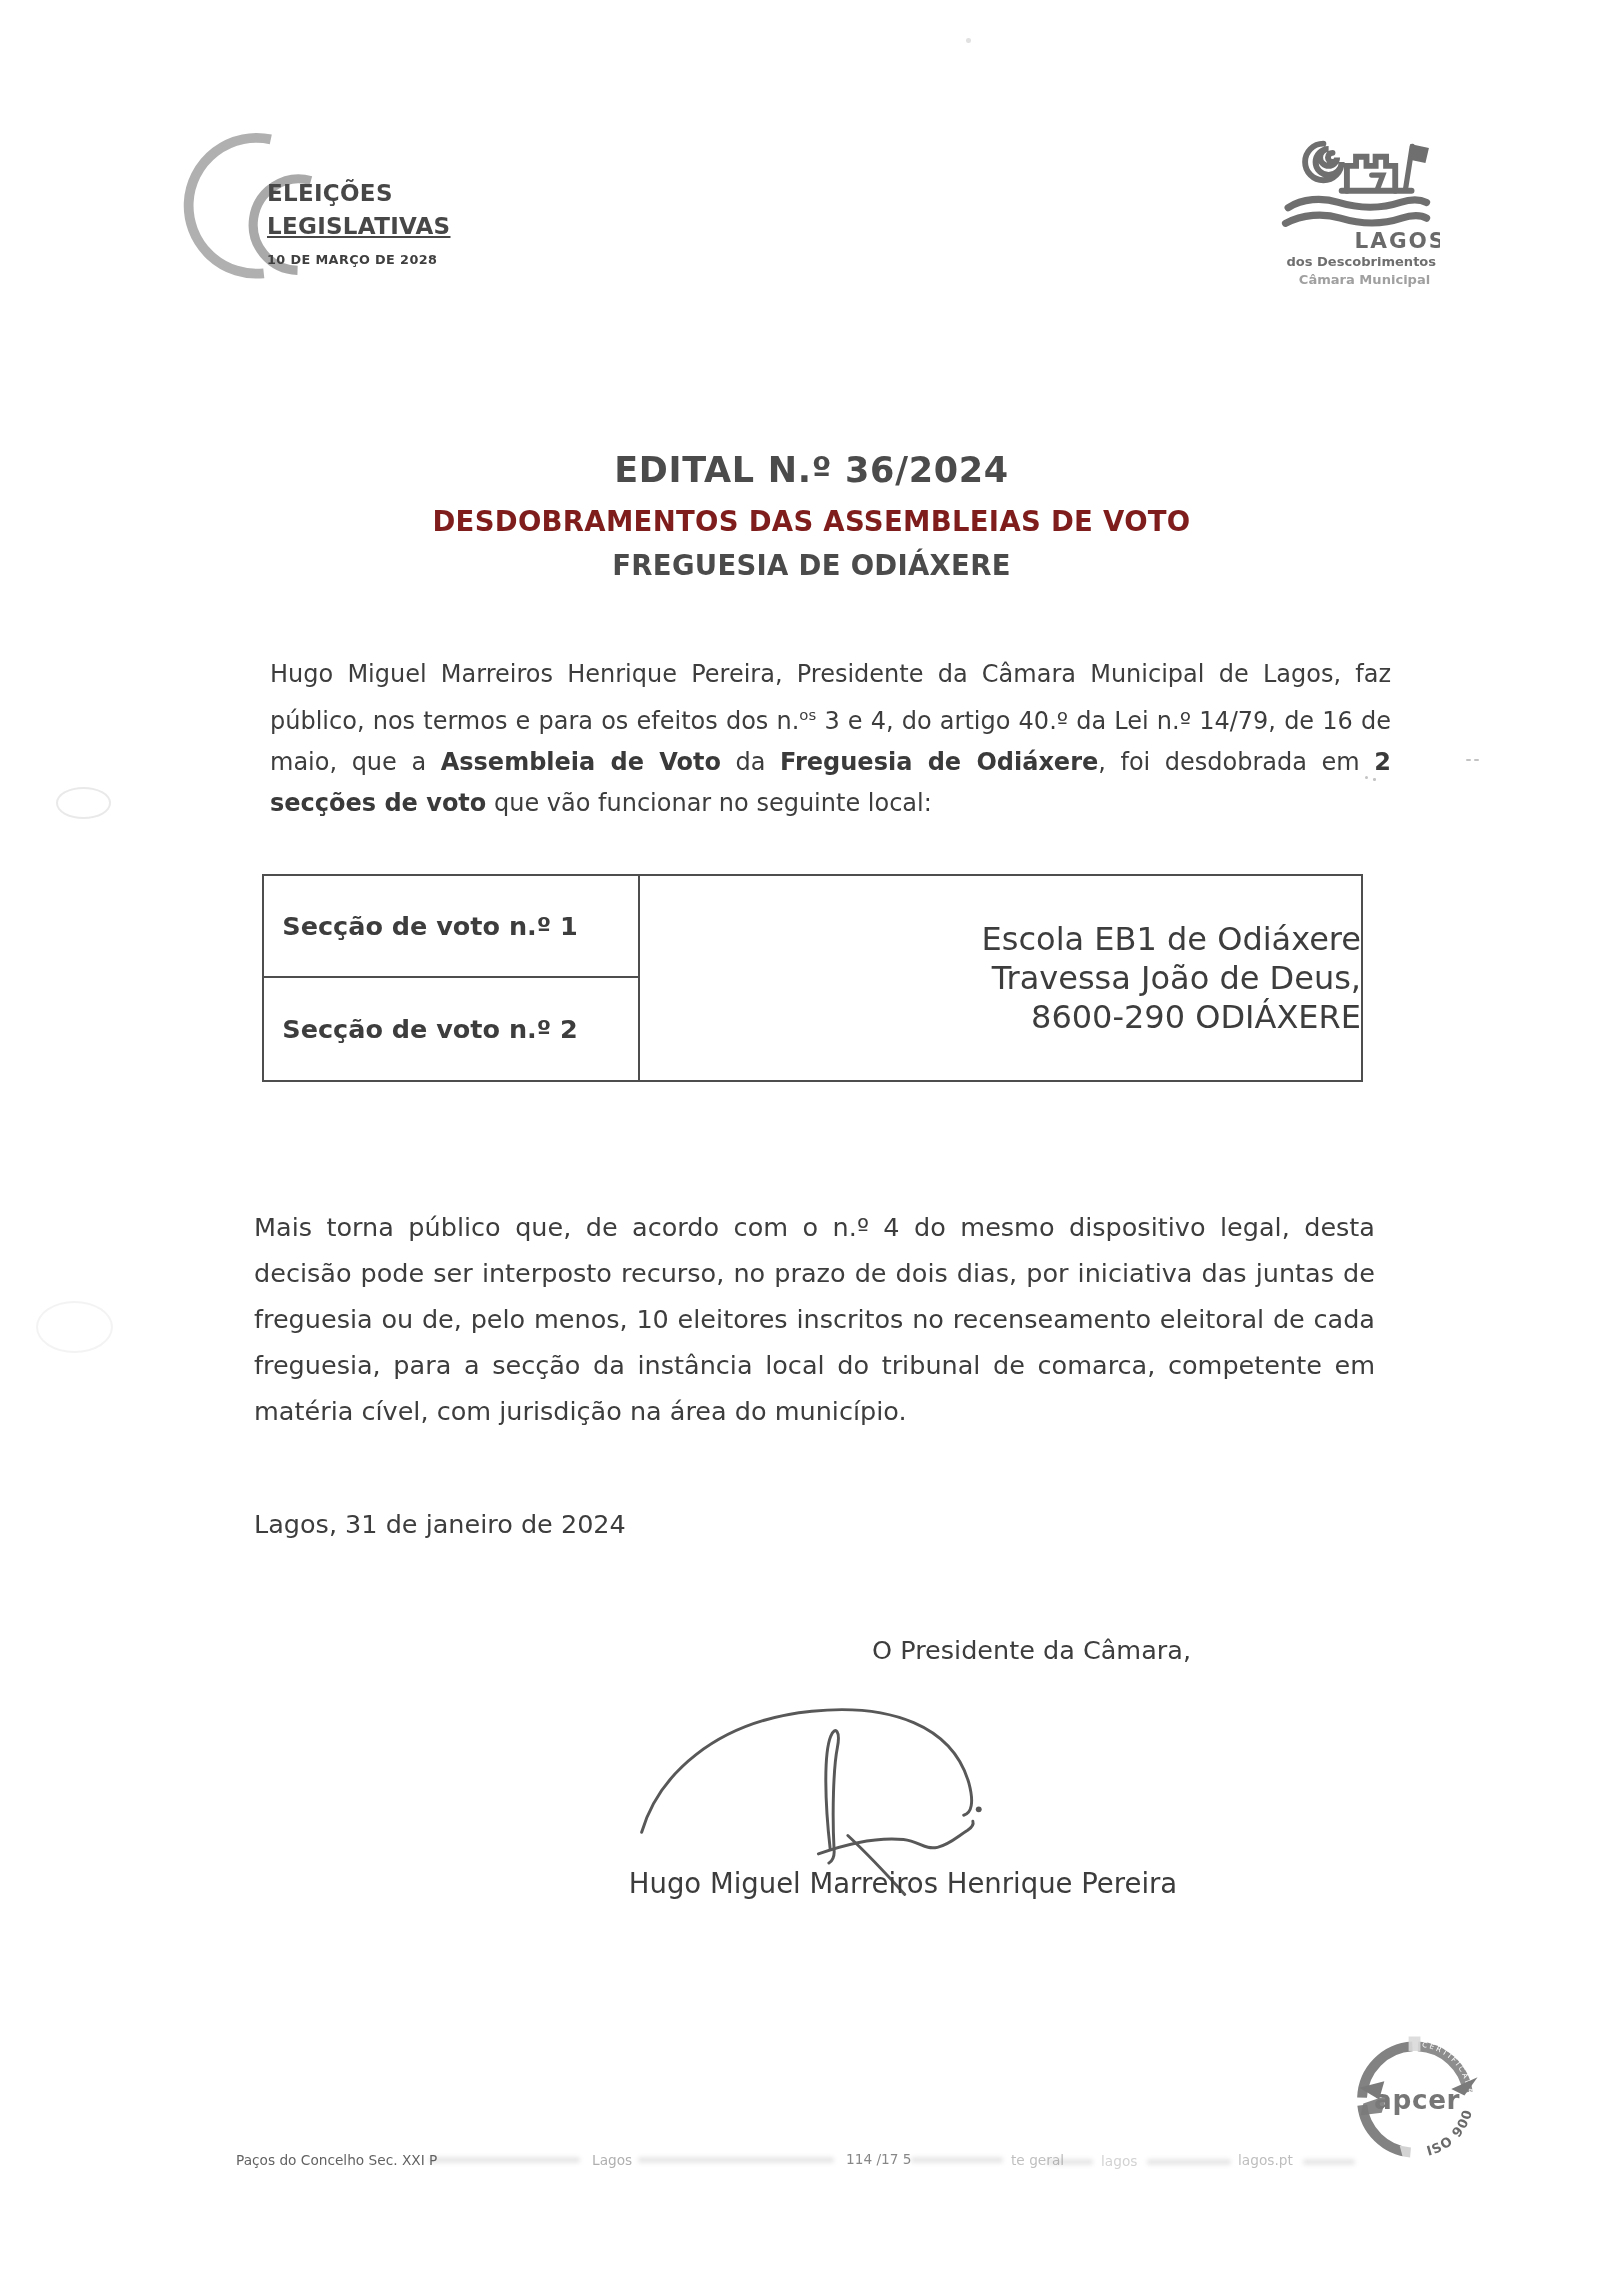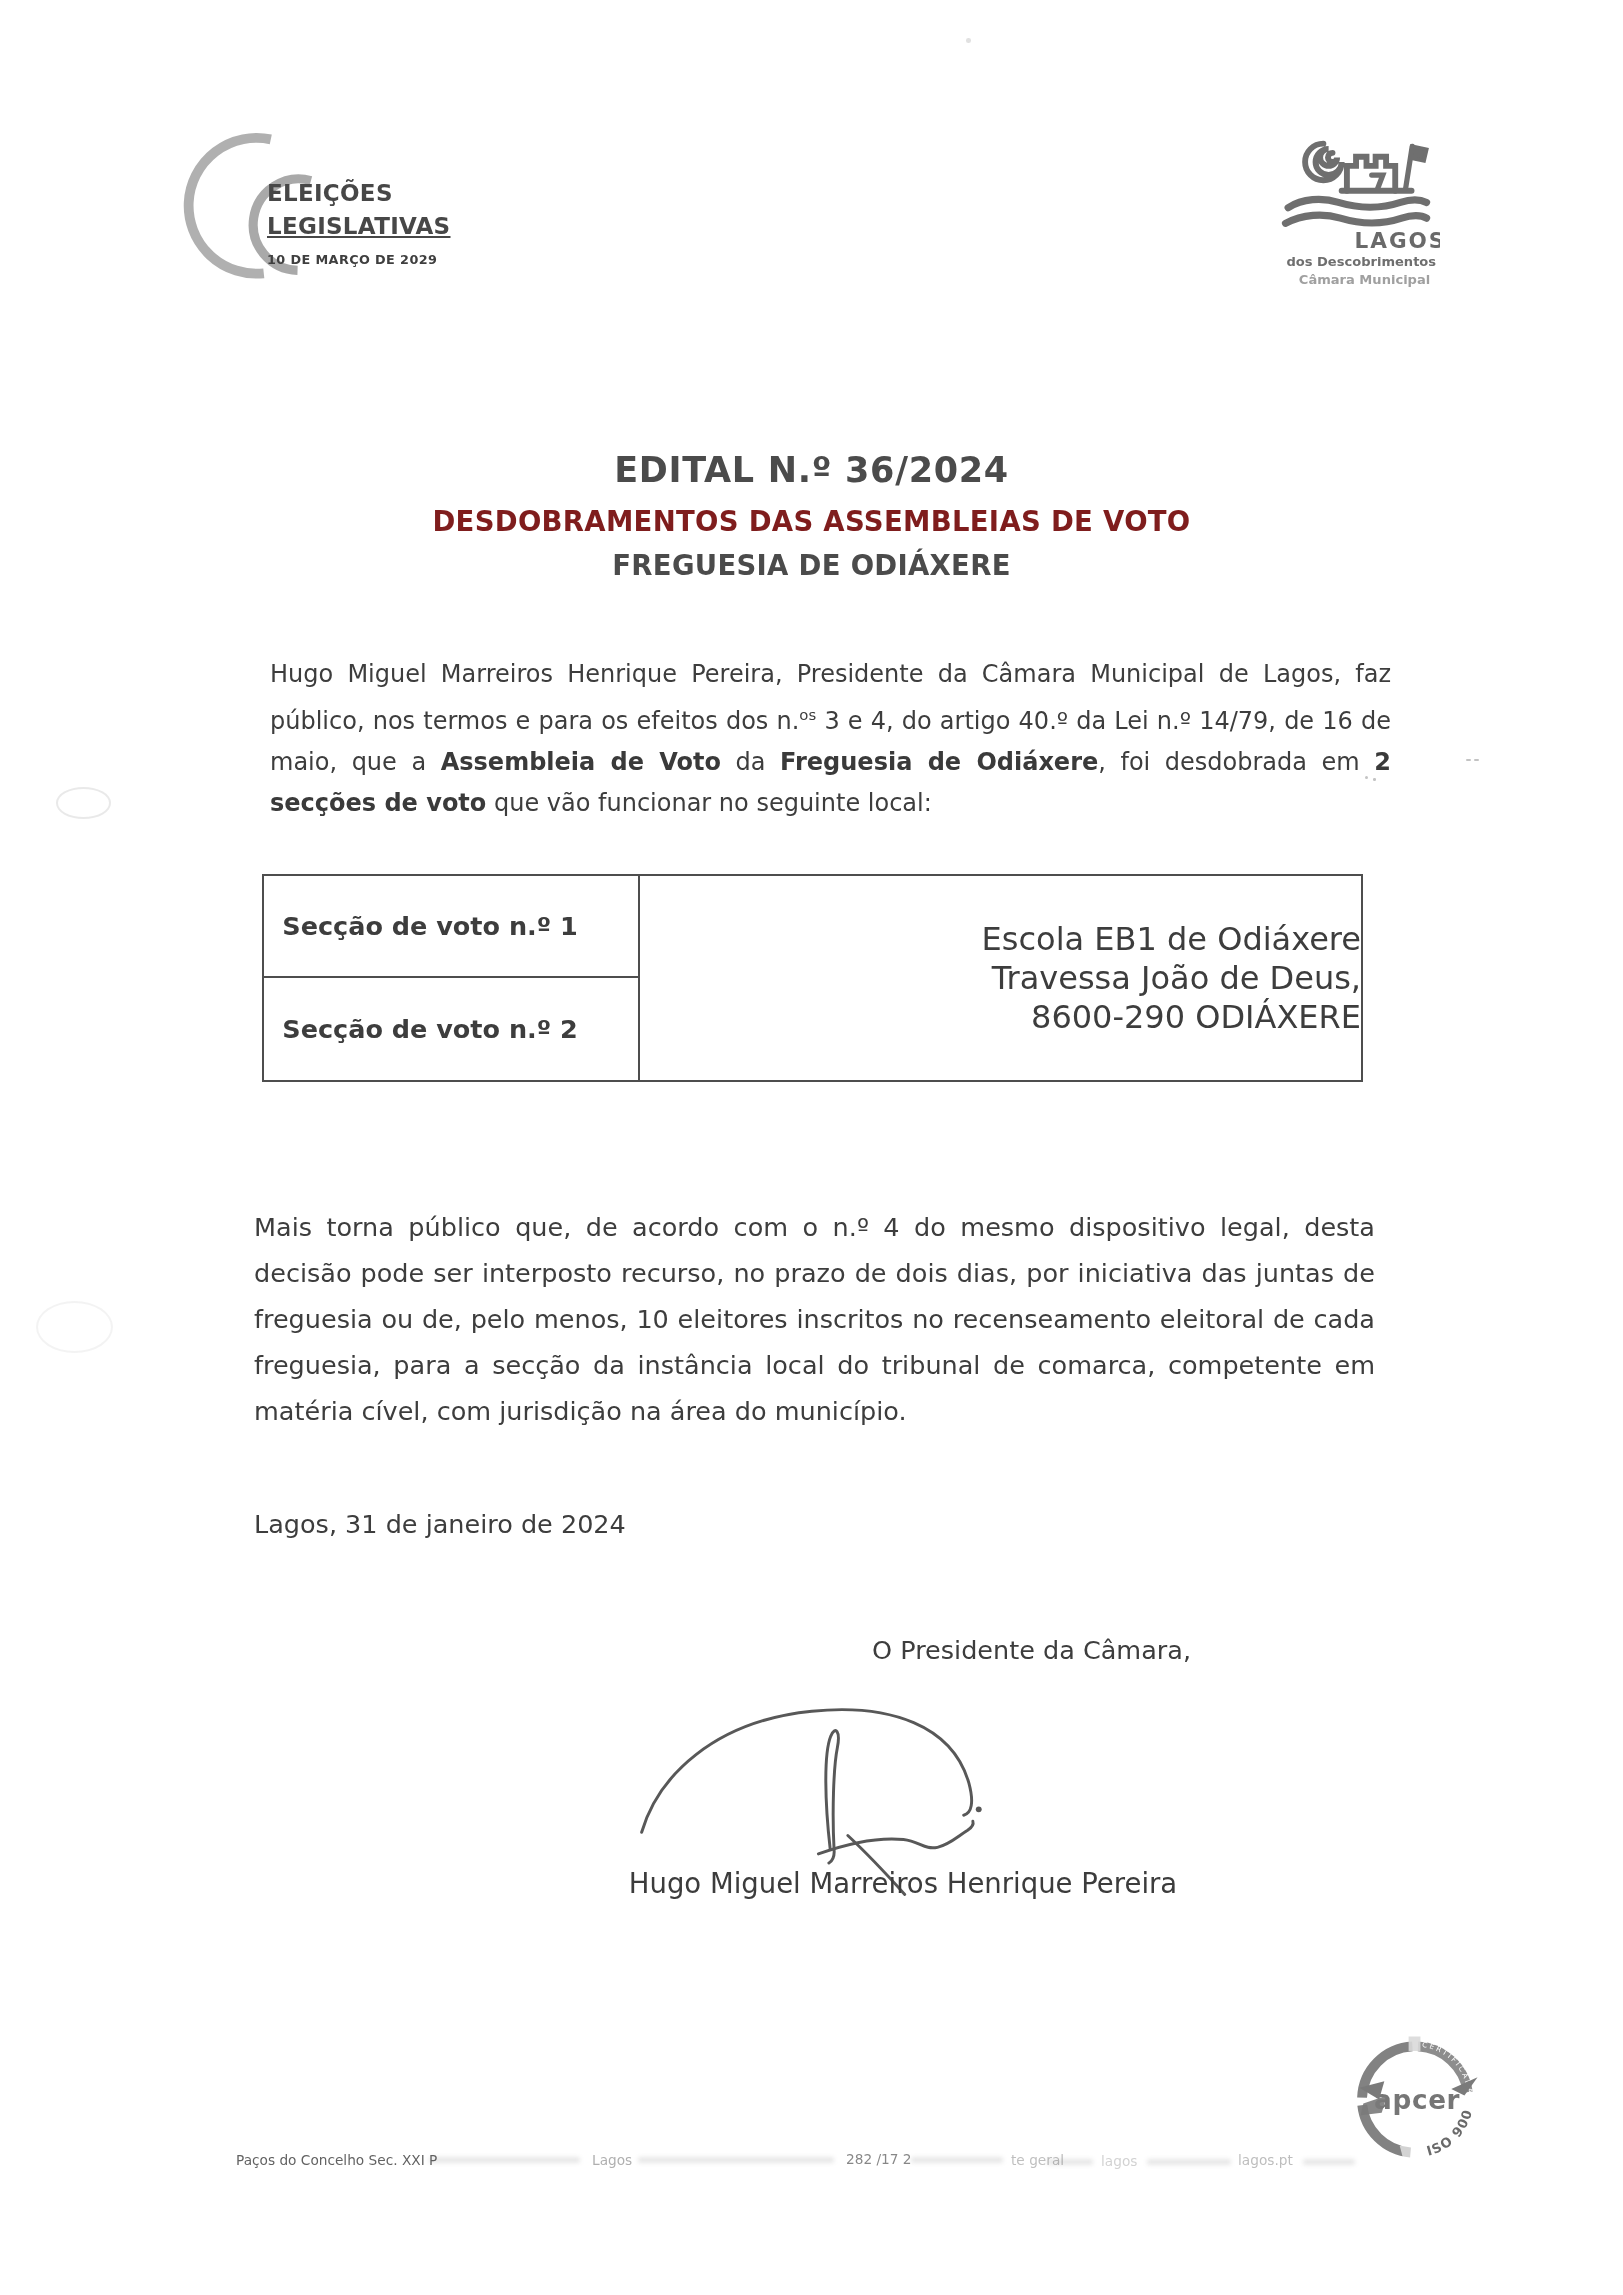--- a/index.html
+++ b/index.html
@@ -109,21 +109,21 @@
 </head>
 <body>
 
 <svg class="abs elections-logo-arcs" width="196" height="160" viewBox="0 0 300 245">
   <path d="M 146.6 14.3 A 104 104 0 1 0 135.9 219.4" fill="none" stroke="#a2a2a2" stroke-width="15" opacity="0.85"></path>
   <path d="M 208.1 77.4 A 70 70 0 1 0 187.6 214.9" fill="none" stroke="#9a9a9a" stroke-width="14" opacity="0.85"></path>
 </svg>
 <div class="abs elections-logo-text">
   <div class="elections-line">ELEIÇÕES</div>
   <div class="elections-line elections-line2">LEGISLATIVAS</div>
-  <div class="elections-date">10 DE MARÇO DE 2029</div>
+  <div class="elections-date">10 DE MARÇO DE 2028</div>
 </div>
 
 <svg class="abs lagos-logo" width="164" height="160" viewBox="0 0 250 245">
   <g stroke="#6f6f6f" fill="none" stroke-linecap="round">
 
     <path d="M 72 24 a 28 28 0 1 0 28 28 a 20 20 0 1 1 -20 -20 a 13 13 0 1 0 13 13 a 7 7 0 1 1 -7 -7" stroke-width="9"></path>
 
     <path d="M 108 96 L 108 58 L 122 58 L 122 44 L 138 44 L 138 58 L 152 58 L 152 44 L 168 44 L 168 58 L 182 58 L 182 96" stroke-width="9"></path>
     <path d="M 146 72 L 163 72 L 155 93" stroke-width="8"></path>
     <path d="M 100 96 L 207 96" stroke-width="9"></path>
@@ -171,21 +171,21 @@
     <path d="M 300 258 C 345 242, 390 232, 430 236 C 455 239, 462 252, 482 248 C 500 244, 512 232, 528 222 C 534 218, 538 214, 536 208"></path>
     <path d="M 345 230 C 375 258, 405 290, 432 320"></path>
   </g>
   <circle cx="545" cy="190" r="4.5" fill="#585858"></circle>
 </svg>
 
 <div class="abs sig-name">Hugo Miguel Marreiros Henrique Pereira</div>
 
 <div class="abs footer-text f-addr">Paços do Concelho Sec. XXI P</div>
 <div class="abs footer-text f-frag1">Lagos</div>
-<div class="abs footer-text f-frag2">282 /17 2</div>
+<div class="abs footer-text f-frag2">114 /17 5</div>
 <div class="abs footer-text f-frag3">te geral</div>
 <div class="abs footer-text f-frag4">lagos</div>
 <div class="abs footer-text f-frag5">lagos.pt</div>
 <div class="smear" style="left:429px;  top:2157px; width:151px;"></div>
 <div class="smear" style="left:638px;  top:2157px; width:196px;"></div>
 <div class="smear" style="left:911px; top:2157px; width:92px;"></div>
 <div class="smear" style="left:1047px; top:2159px; width:46px;"></div>
 <div class="smear" style="left:1147px; top:2159px; width:84px;"></div>
 <div class="smear" style="left:1303px; top:2159px; width:52px;"></div>
 

